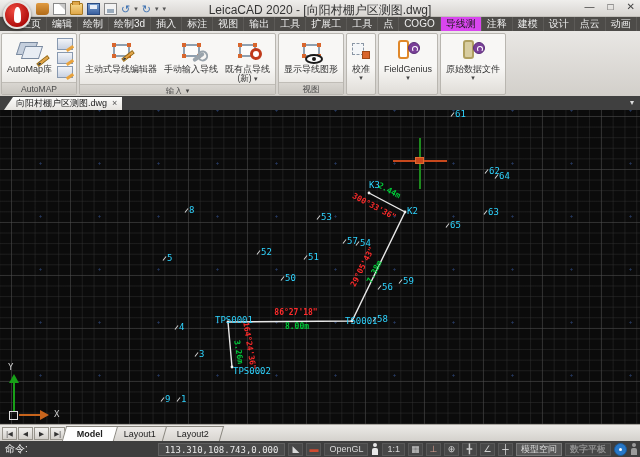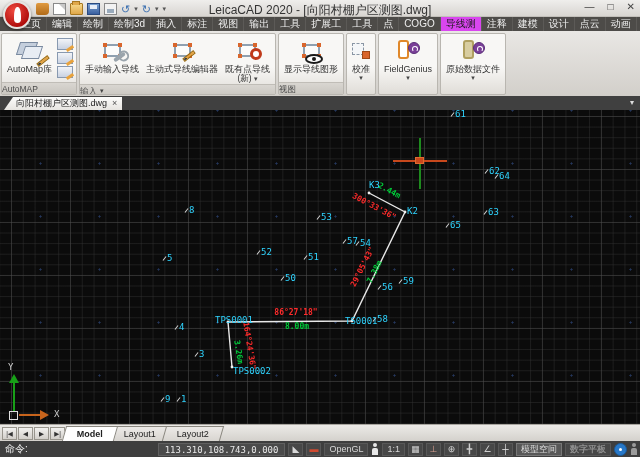--- a/index.html
+++ b/index.html
@@ -37,21 +37,21 @@
 .mtab{font-size:10px;color:#eee;padding:0 5px;line-height:14px;border-right:1px solid #5c5a57;white-space:nowrap;cursor:default;}
 .mtab.active{background:#d946ef;color:#1a1a1a;}
 
 
 .ribbon{position:absolute;left:0;top:31px;right:0;height:65px;
   background:linear-gradient(#e9e7e4,#d2cfca);display:flex;align-items:stretch;gap:2px;padding:2px 1px 1px 1px;}
 .rgroup{display:flex;flex-direction:column;border:1px solid #b9b6b0;border-radius:2px;
   background:linear-gradient(#f8f7f5 55%,#e0ddd8);overflow:hidden;}
 .rbody{flex:1;display:flex;align-items:stretch;padding:1px 2px;gap:1px;}
 .rlabel{height:12px;font-size:8.5px;color:#4a4a4a;line-height:12px;text-align:center;
-  background:linear-gradient(#d9d6d1,#c9c6c0);border-top:1px solid #c0bdb7;display:flex;align-items:center;justify-content:flex-start;gap:3px;}
+  background:linear-gradient(#d9d6d1,#c9c6c0);border-top:1px solid #c0bdb7;display:flex;align-items:center;justify-content:center;gap:3px;}
 .bigbtn{display:flex;flex-direction:column;align-items:center;justify-content:flex-start;
   padding:2px 3px 0 3px;font-size:9px;color:#333;text-align:center;cursor:default;}
 .bigbtn .blabel{line-height:10px;white-space:nowrap;}
 .bigbtn .bsub{line-height:9px;font-size:8.5px;color:#333;}
 .icw{height:26px;display:flex;align-items:center;justify-content:center;margin-bottom:1px;position:relative;}
 
 .npoly{width:17px;height:13px;border:2px solid #8fa0b0;position:relative;background:rgba(255,255,255,.6);}
 .npoly i{position:absolute;width:4px;height:4px;background:#d9662c;left:-3px;top:-3px;
   box-shadow:15px 0 #d9662c,0 11px #d9662c,15px 11px #d9662c;}
 .tool-pencil{position:absolute;right:-7px;bottom:-3px;width:14px;height:4px;
@@ -218,33 +218,33 @@
           <span>AutoMAP</span>
         </div>
     </div>
 
     <div class="rgroup">
       <div class="rbody">
         <div class="bigbtn">
           <span class="icw">
               <span class="npoly">
                 <i></i>
-                <span class="tool-wrench"></span>
-              </span>
-            </span>
-          <span class="blabel">手动输入导线</span>
+                <span class="tool-pencil"></span>
+              </span>
+            </span>
+          <span class="blabel">主动式导线编辑器</span>
         </div>
         <div class="bigbtn">
           <span class="icw">
               <span class="npoly">
                 <i></i>
-                <span class="tool-pencil"></span>
-              </span>
-            </span>
-          <span class="blabel">主动式导线编辑器</span>
+                <span class="tool-wrench"></span>
+              </span>
+            </span>
+          <span class="blabel">手动输入导线</span>
         </div>
         <div class="bigbtn">
           <span class="icw">
               <span class="npoly">
                 <i></i>
                 <span class="tool-ring"></span>
               </span>
             </span>
           <span class="blabel">既有点导线</span>
           <span class="bsub"><span>(新)</span> <span class="dd">▾</span></span>

